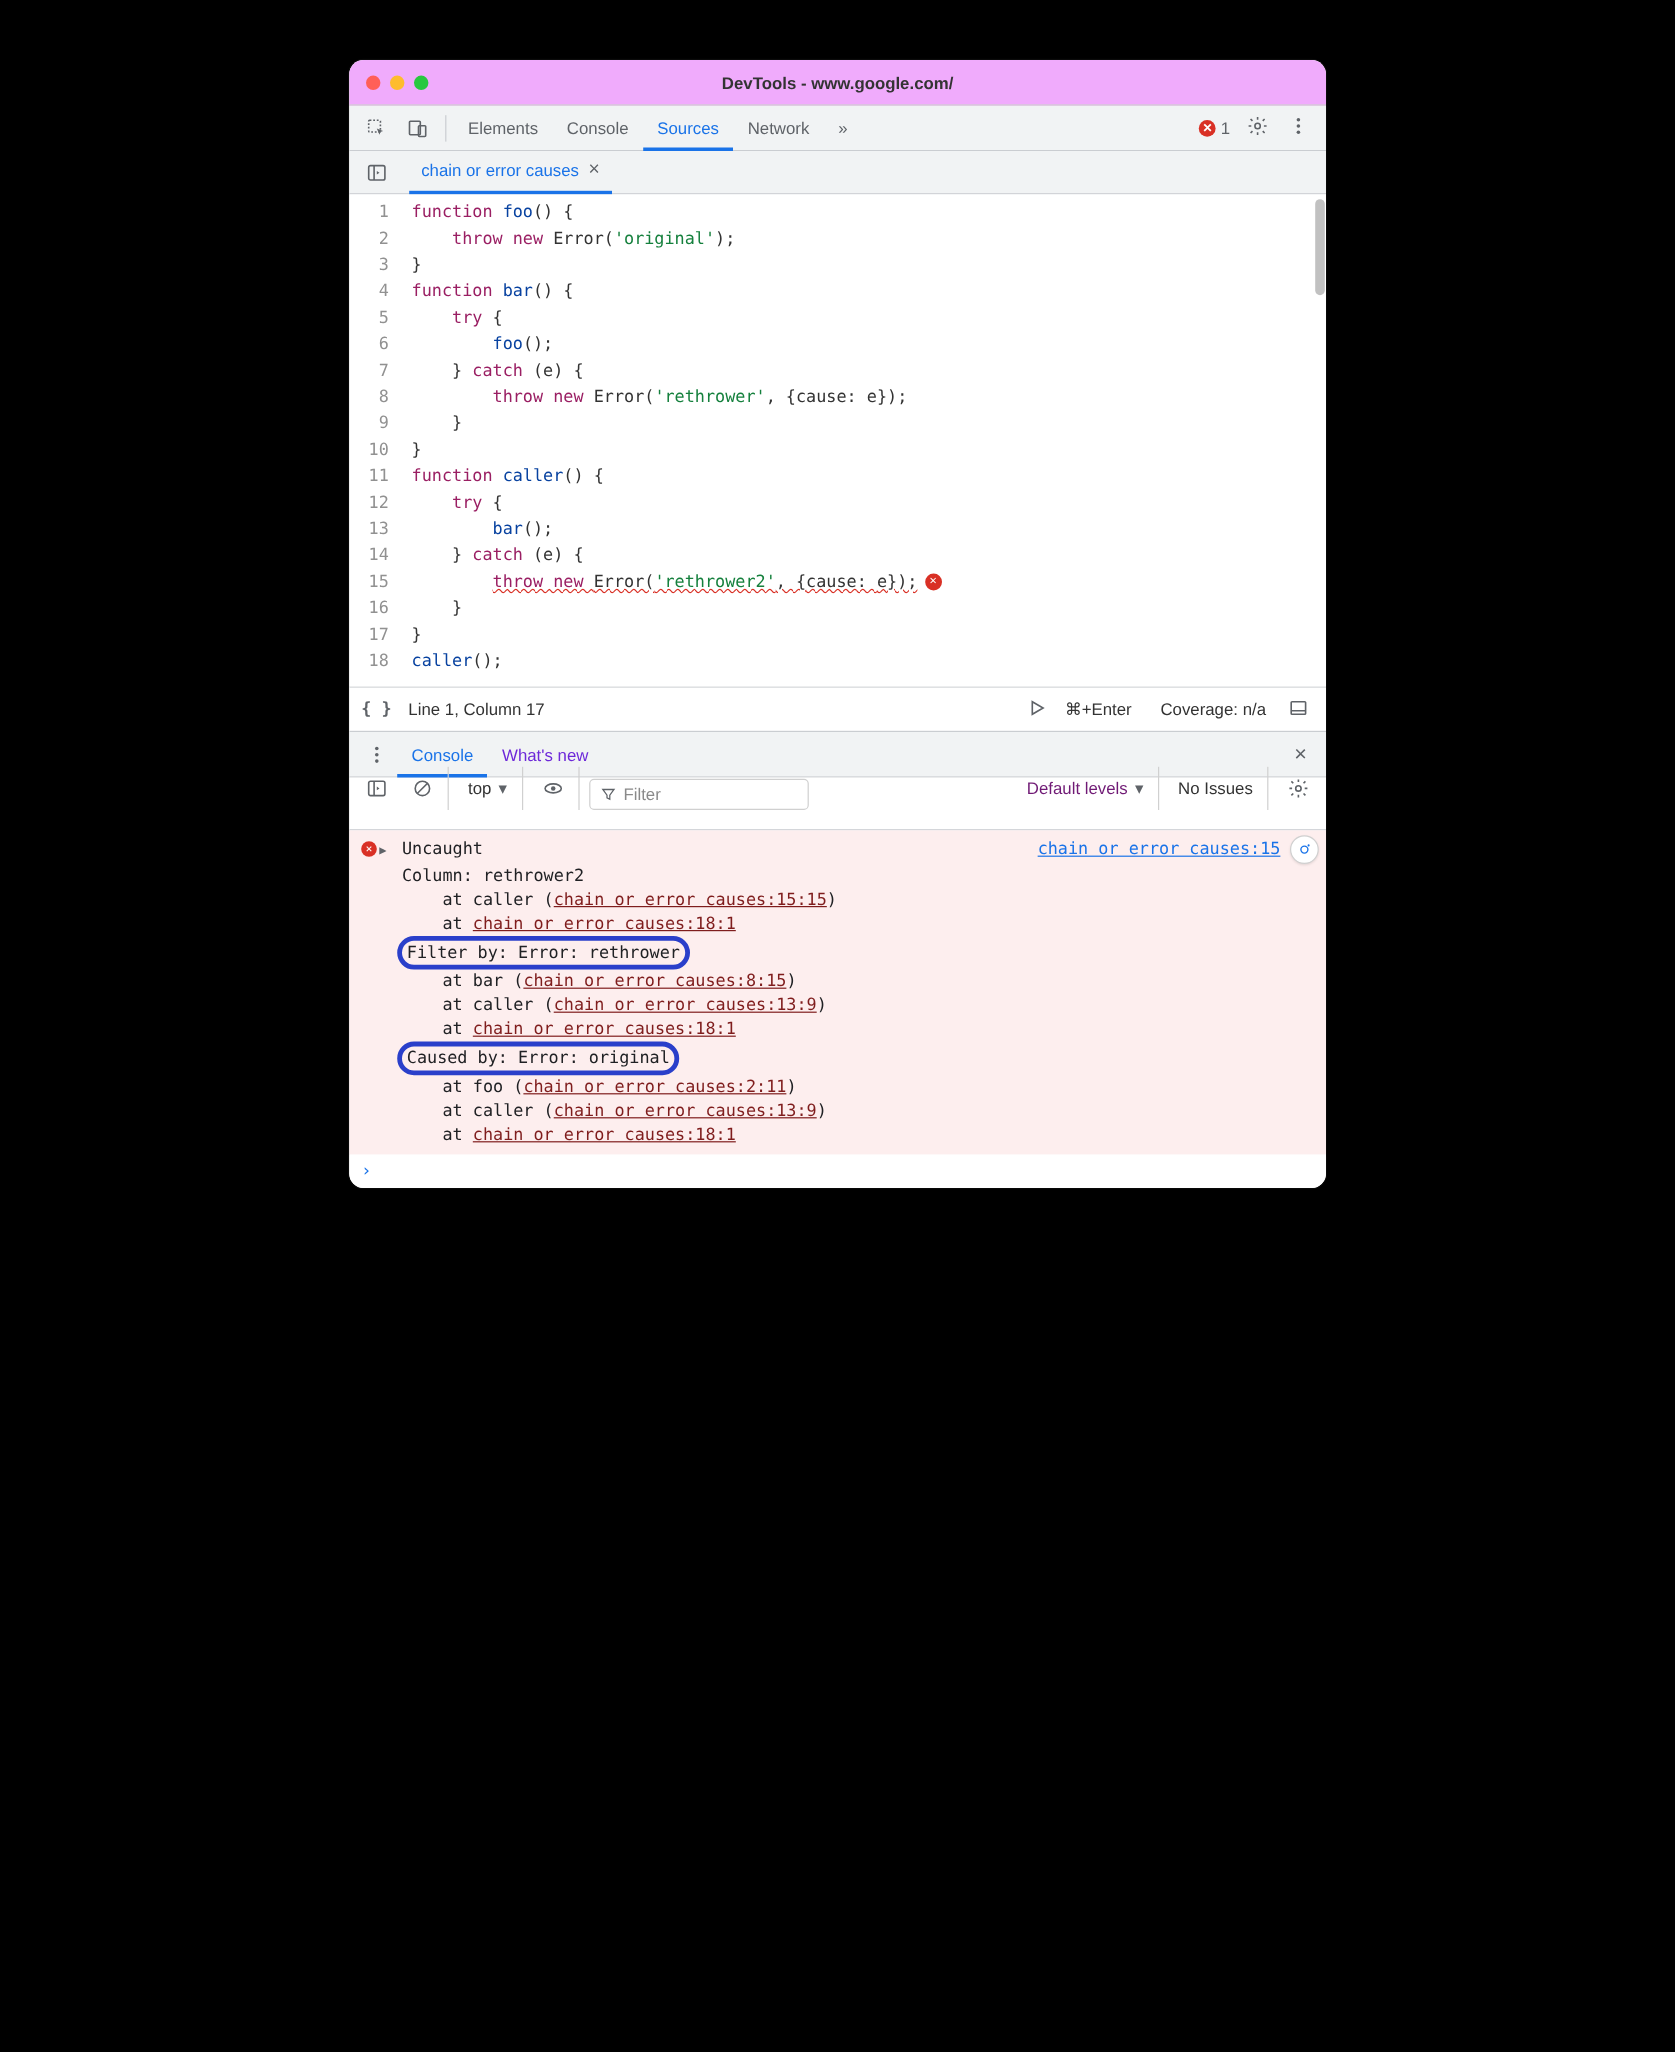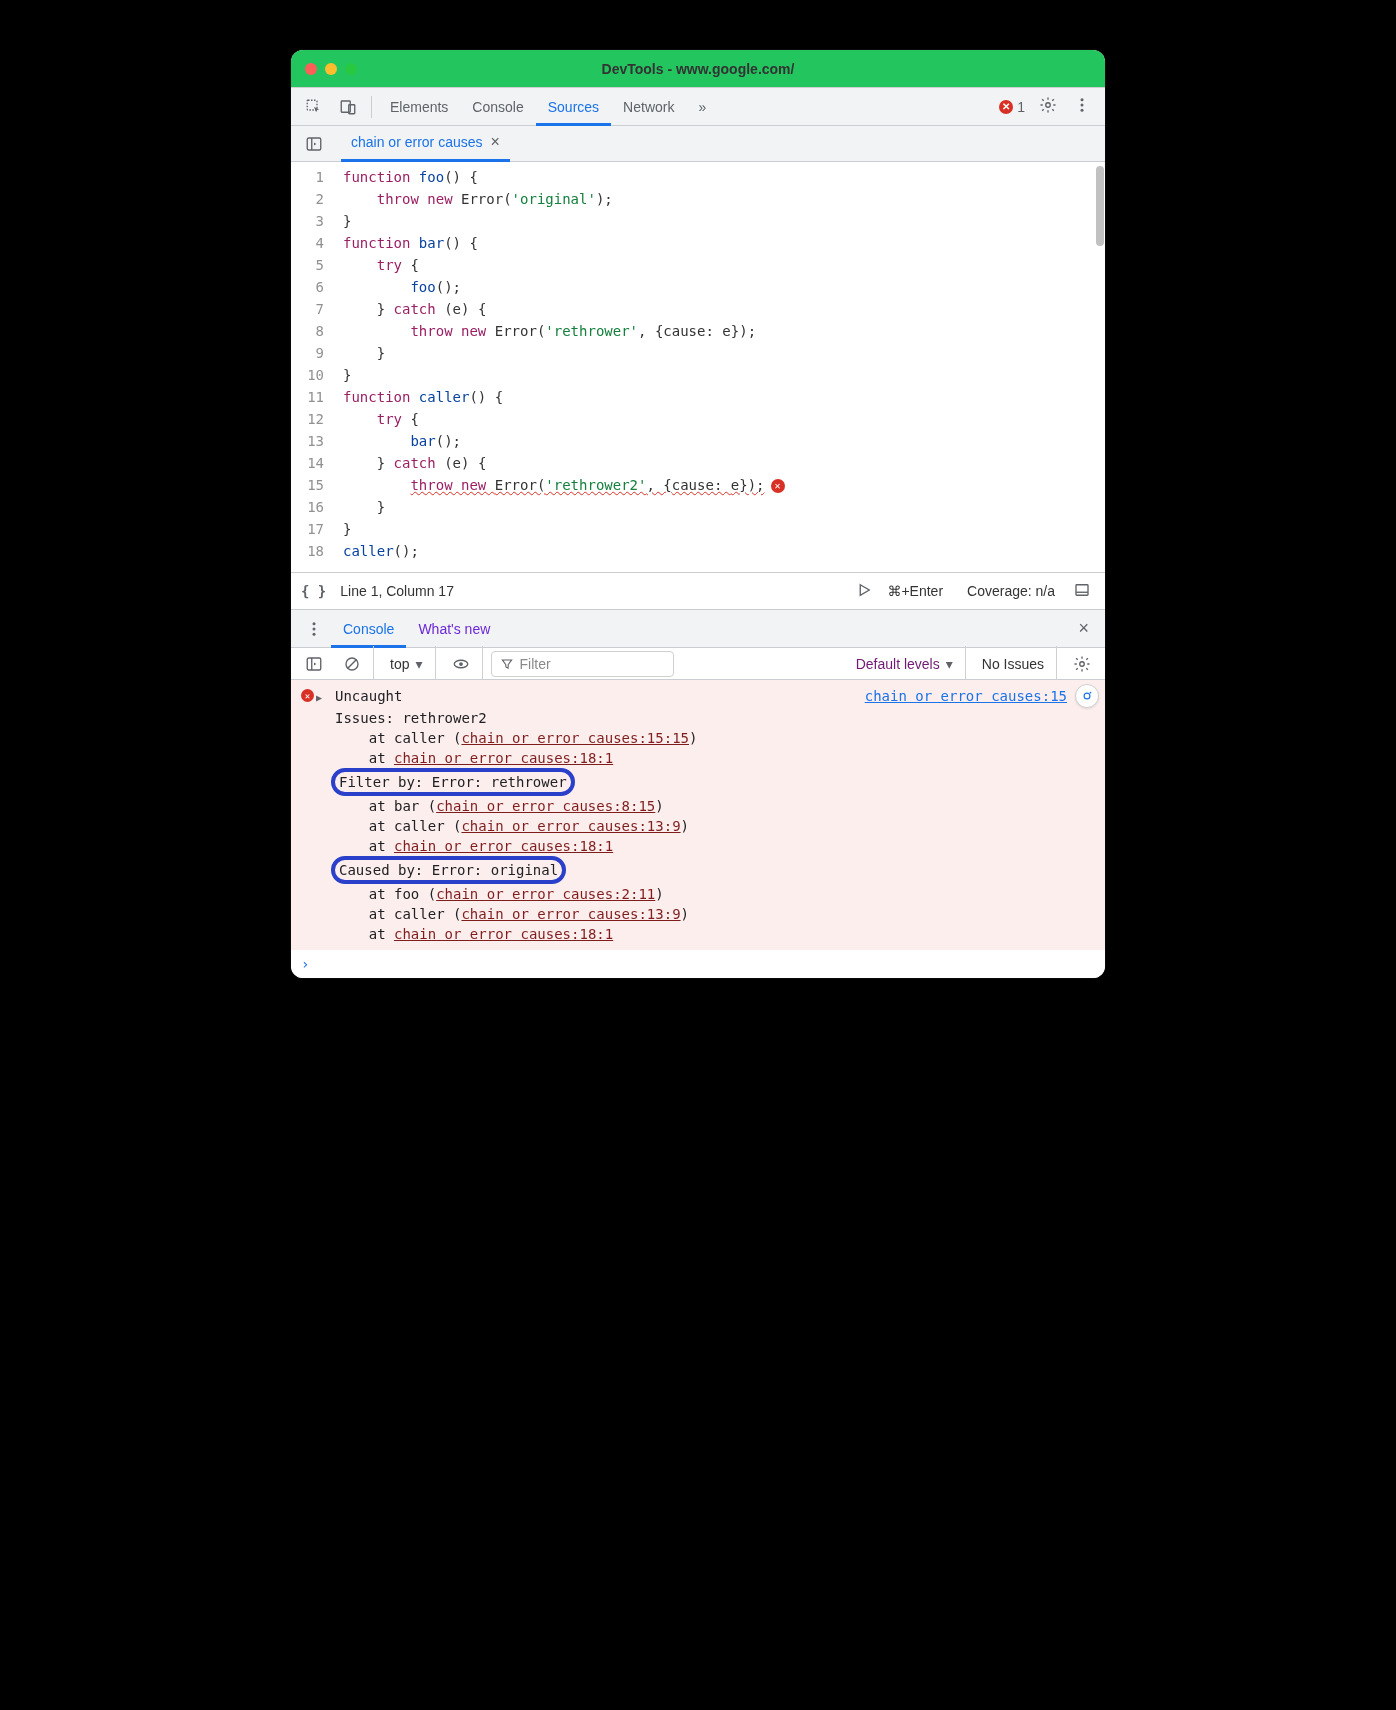--- a/index.html
+++ b/index.html
@@ -15,21 +15,21 @@
     }
     .window {
       width: 814px;
       background: #fff;
       border-radius: 12px;
       box-shadow: 0 20px 60px rgba(0,0,0,0.5), 0 0 0 1px rgba(255,255,255,0.05);
       overflow: hidden;
     }
     .titlebar {
       height: 38px;
-      background: #22c55e;
+      background: #f0abfc;
       display: flex;
       align-items: center;
       padding: 0 14px;
       border-bottom: 1px solid #d0d0d0;
       position: relative;
     }
     .traffic {
       display: flex;
       gap: 8px;
       position: absolute;
@@ -161,22 +161,22 @@
       height:38px;background:#f1f3f4;border-bottom:1px solid #cacdd1;
       display:flex;align-items:center;padding:0 6px;
     }
     .drawer-tabs .dtab {
       padding:0 12px;height:38px;display:flex;align-items:center;
       color:#6d28d9;cursor:pointer;font-size:14px;
     }
     .drawer-tabs .dtab.active{color:#1a73e8;box-shadow:inset 0 -3px 0 #1a73e8;}
     .drawer-tabs .closebtn{padding:0 10px;color:#5f6368;font-size:18px;cursor:pointer;}
     .console-toolbar {
-      height:32px;border-bottom:1px solid #cacdd1;display:flex;align-items:center;
-      padding:0 6px;gap:4px;background:#fff;
+      height:44px;border-bottom:1px solid #cacdd1;display:flex;align-items:flex-end;
+      padding:16px 6px;gap:4px;background:#fff;
     }
     .ctb {padding:0 8px;height:36px;display:flex;align-items:center;color:#5f6368;cursor:pointer;}
     .ctb.sep{border-right:1px solid #d0d0d0;padding-right:12px;margin-right:4px;}
     .filter-input{
       flex:1;height:26px;border:1px solid #d0d0d0;border-radius:4px;
       display:flex;align-items:center;padding:0 8px;color:#8a8a8a;gap:6px;
       max-width:210px;
     }
     .console-body{
       background:#fdeeee;
@@ -382,21 +382,21 @@
 
   <div class="console-body" id="console-body">
     <a class="srclink">chain or error causes:15</a>
     <div class="ai-chip">
       <svg viewBox="0 0 24 24" width="14" height="14">
           <circle cx="12" cy="12" r="5" fill="none" stroke="#1a73e8" stroke-width="2"></circle>
           <circle cx="18" cy="6" r="1.5" fill="#1a73e8"></circle>
         </svg>
     </div>
   <div class="cline"><div class="cind"><span class="cerr">✕</span><span class="ctri">▶</span></div><div style="padding-left: 6px;">Uncaught</div></div>
-      <div class="cline"><div class="cind"></div><div style="padding-left: 6px;">Issues: rethrower2</div></div>
+      <div class="cline"><div class="cind"></div><div style="padding-left: 6px;">Column: rethrower2</div></div>
       <div class="cline"><div class="cind"></div><div style="padding-left: 6px;"><span>    at caller (</span><span class="clink">chain or error causes:15:15</span><span>)</span></div></div>
       <div class="cline"><div class="cind"></div><div style="padding-left: 6px;"><span>    at </span><span class="clink">chain or error causes:18:1</span></div></div>
       <div class="cline"><div class="cind"></div><div style="padding-left: 6px;"><span class="hlbox">Filter by: Error: rethrower</span></div></div>
       <div class="cline"><div class="cind"></div><div style="padding-left: 6px;"><span>    at bar (</span><span class="clink">chain or error causes:8:15</span><span>)</span></div></div>
       <div class="cline"><div class="cind"></div><div style="padding-left: 6px;"><span>    at caller (</span><span class="clink">chain or error causes:13:9</span><span>)</span></div></div>
       <div class="cline"><div class="cind"></div><div style="padding-left: 6px;"><span>    at </span><span class="clink">chain or error causes:18:1</span></div></div>
       <div class="cline"><div class="cind"></div><div style="padding-left: 6px;"><span class="hlbox">Caused by: Error: original</span></div></div>
       <div class="cline"><div class="cind"></div><div style="padding-left: 6px;"><span>    at foo (</span><span class="clink">chain or error causes:2:11</span><span>)</span></div></div>
       <div class="cline"><div class="cind"></div><div style="padding-left: 6px;"><span>    at caller (</span><span class="clink">chain or error causes:13:9</span><span>)</span></div></div>
       <div class="cline"><div class="cind"></div><div style="padding-left: 6px;"><span>    at </span><span class="clink">chain or error causes:18:1</span></div></div>

